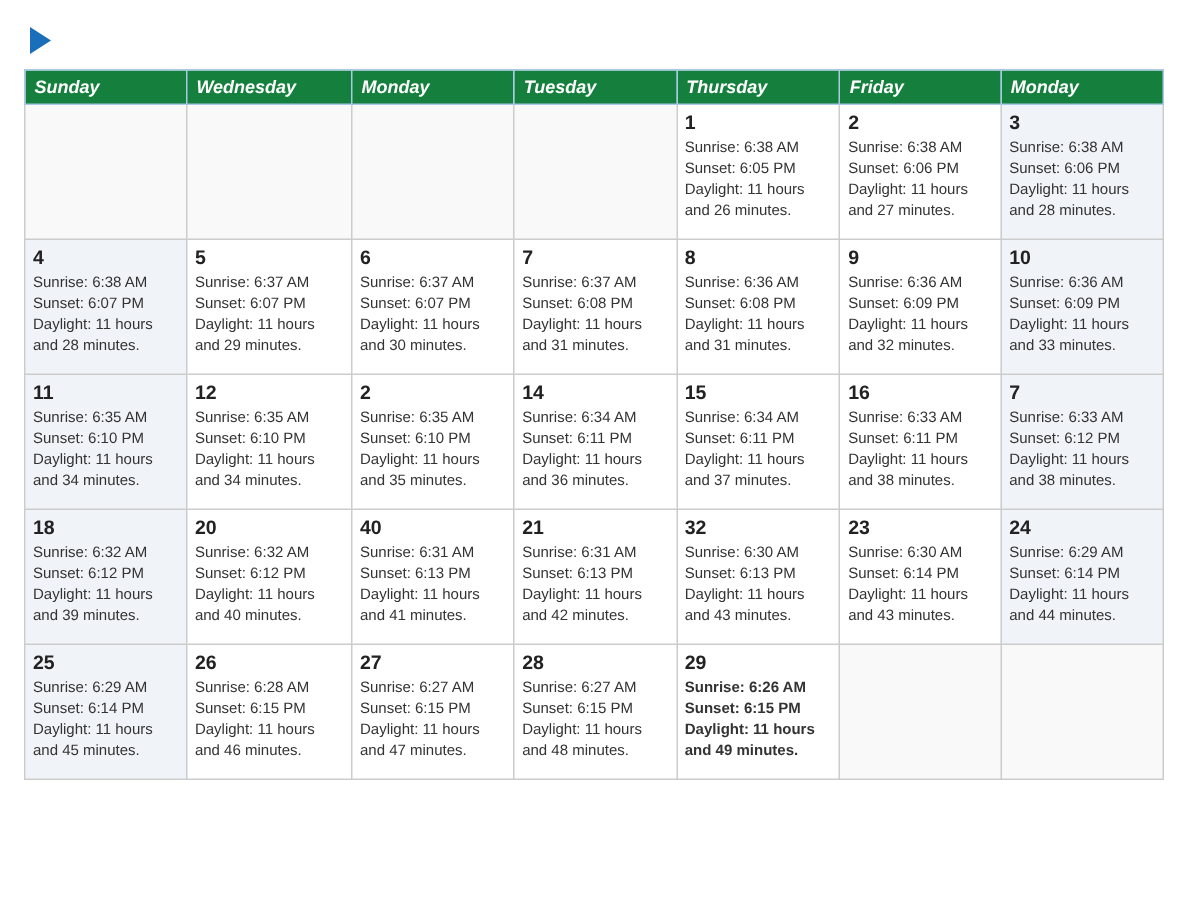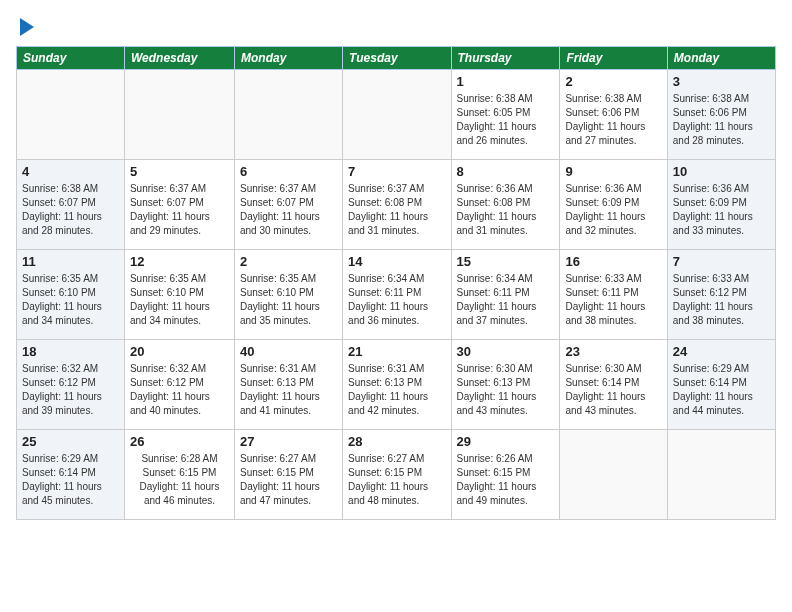--- a/index.html
+++ b/index.html
@@ -274,21 +274,21 @@
 and 41 minutes.</div>
         </td>
         <td>
           <span class="day-number">21</span>
           <div class="day-info" style="white-space: pre-line;">Sunrise: 6:31 AM
 Sunset: 6:13 PM
 Daylight: 11 hours
 and 42 minutes.</div>
         </td>
         <td>
-          <span class="day-number">30</span>
+          <span class="day-number">32</span>
           <div class="day-info" style="white-space: pre-line;">Sunrise: 6:30 AM
 Sunset: 6:13 PM
 Daylight: 11 hours
 and 43 minutes.</div>
         </td>
         <td>
           <span class="day-number">23</span>
           <div class="day-info" style="white-space: pre-line;">Sunrise: 6:30 AM
 Sunset: 6:14 PM
 Daylight: 11 hours
@@ -305,42 +305,42 @@
       <tr>
         <td class="weekend">
           <span class="day-number">25</span>
           <div class="day-info" style="white-space: pre-line;">Sunrise: 6:29 AM
 Sunset: 6:14 PM
 Daylight: 11 hours
 and 45 minutes.</div>
         </td>
         <td>
           <span class="day-number">26</span>
-          <div class="day-info" style="white-space: pre-line; text-align: center;">Sunrise: 6:28 AM
+          <div class="day-info" style="white-space: pre-line;">Sunrise: 6:28 AM
 Sunset: 6:15 PM
 Daylight: 11 hours
 and 46 minutes.</div>
         </td>
         <td>
           <span class="day-number">27</span>
           <div class="day-info" style="white-space: pre-line;">Sunrise: 6:27 AM
 Sunset: 6:15 PM
 Daylight: 11 hours
 and 47 minutes.</div>
         </td>
         <td>
           <span class="day-number">28</span>
           <div class="day-info" style="white-space: pre-line;">Sunrise: 6:27 AM
 Sunset: 6:15 PM
 Daylight: 11 hours
 and 48 minutes.</div>
         </td>
         <td>
           <span class="day-number">29</span>
-          <div class="day-info" style="white-space: pre-line;">Sunrise: 6:26 AM
+          <div class="day-info" style="white-space: pre-line; font-weight: bold;">Sunrise: 6:26 AM
 Sunset: 6:15 PM
 Daylight: 11 hours
 and 49 minutes.</div>
         </td>
         <td class="empty"></td>
         <td class="empty"></td>
       </tr>
     </tbody>
 </table>
 

